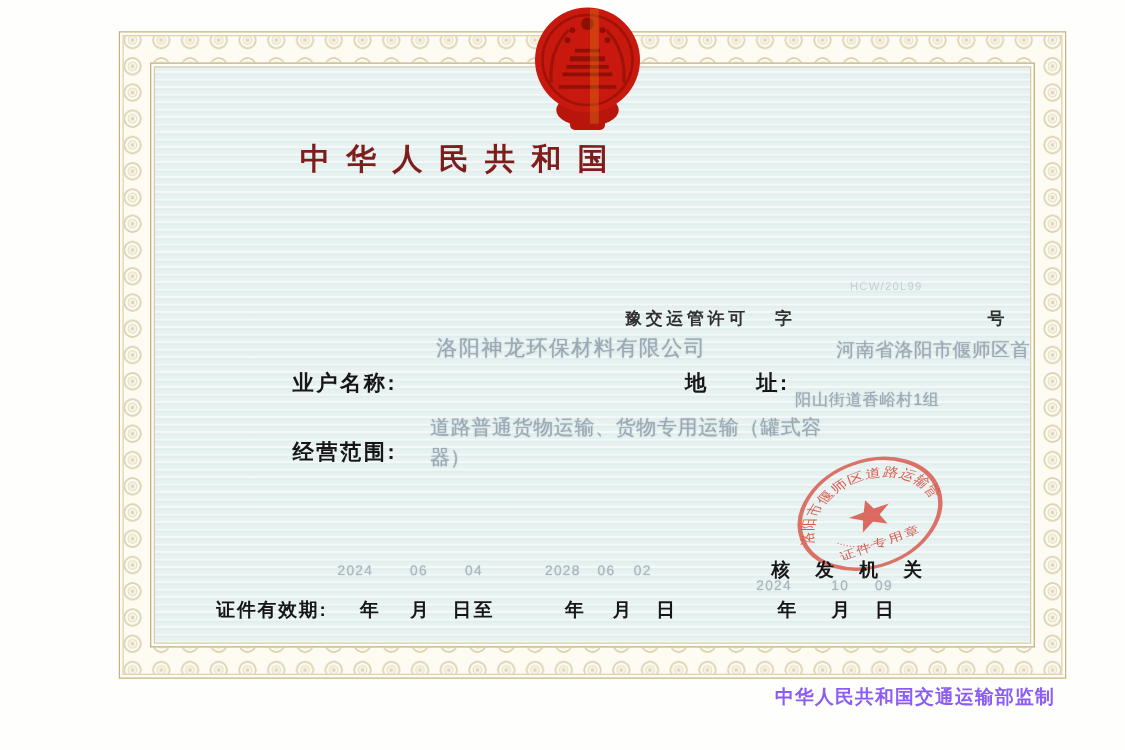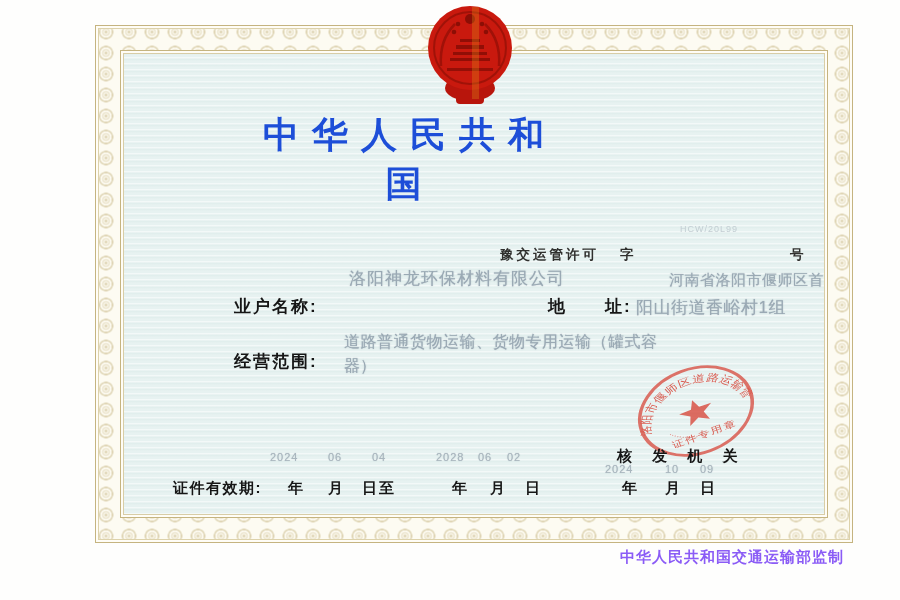--- a/index.html
+++ b/index.html
@@ -17,22 +17,22 @@
       radial-gradient(circle, rgba(197,180,128,.5) 1.2px, rgba(197,180,128,0) 2px);
     background-size:23px 21px,23px 21px,23px 21px;
     background-position:center center;}
   .inner{position:absolute;inset:24px;border:1px solid #c5b480;
     box-shadow:inset 0 0 0 2px #fffdf6, inset 0 0 0 3px #d8cda6;
     background-color:#e7f2f1;
     background-image:repeating-linear-gradient(180deg, rgba(255,255,255,.5) 0px, rgba(255,255,255,.5) 1px, rgba(188,216,213,.18) 2px, rgba(231,242,241,0) 4px, rgba(231,242,241,0) 6px);}
 
   .emblem{position:absolute;left:427px;top:2px;width:86px;height:104px;z-index:5;}
 
-  .t1{left:240px;top:111px;width:340px;text-align:center;font-size:36px;font-weight:700;
-      letter-spacing:13px;color:#1d4ed8;z-index:3;}
+  .t1{left:240px;top:111px;width:340px;font-size:24px;font-weight:700;
+      letter-spacing:13px;color:#7f1d1d;z-index:3;}
   .t2{left:168px;top:152px;width:528px;text-align:center;font-size:60px;font-weight:700;
       font-family:"Liberation Serif","DejaVu Serif",serif;letter-spacing:2px;color:#33230d;
       text-shadow:0 1px 0 rgba(99,74,31,.55), 0 0 1px rgba(51,35,13,.4);z-index:3;}
   .formcode{left:680px;top:224px;font-size:9px;color:#c3ced3;letter-spacing:1px;z-index:3;}
 
   .permit-seg{position:absolute;top:246px;font-size:13.5px;font-weight:600;color:#30302e;letter-spacing:3px;z-index:3;}
 
   .label{position:absolute;font-size:17px;font-weight:700;color:#161616;letter-spacing:2px;z-index:3;}
   .faint{position:absolute;color:#9aa9b4;text-shadow:0 0 1.2px rgba(154,169,180,.85);z-index:2;}
 
@@ -77,21 +77,21 @@
 
   <span class="permit-seg" style="left:500px;">豫交运管许可</span>
   <span class="permit-seg" style="left:620px;">字</span>
   <span class="permit-seg" style="left:790px;">号</span>
 
   <div class="faint" style="left:349px;top:267px;font-size:17px;letter-spacing:1px;font-family:Liberation Mono, monospace;">洛阳神龙环保材料有限公司</div>
   <div class="label" style="left:234px;top:295px;">业户名称:</div>
 
   <div class="label" style="left:548px;top:295px;">地　　址:</div>
   <div class="faint" style="left:669px;top:271px;font-size:15px;letter-spacing:0.5px;">河南省洛阳市偃师区首</div>
-  <div class="faint" style="left:636px;top:296px;font-size:17px;letter-spacing:0.5px;">阳山街道香峪村1组</div>
+  <div class="faint" style="left:636px;top:311px;font-size:13px;letter-spacing:0.5px;">阳山街道香峪村1组</div>
 
   <div class="label" style="left:234px;top:350px;">经营范围:</div>
   <div class="faint" style="left:344px;top:332px;font-size:16px;letter-spacing:0.5px;">道路普通货物运输、货物专用运输（罐式容</div>
   <div class="faint" style="left:344px;top:356px;font-size:16px;">器）</div>
 
   <svg class="seal" viewBox="0 0 120 120" preserveAspectRatio="none">
     <defs>
       <path id="sealArcTop" d="M 12,72 A 48,48 0 1 1 108,72" fill="none"></path>
       <path id="sealArcBottom" d="M 24,72 A 41,41 0 0 0 96,72" fill="none"></path>
     </defs>

